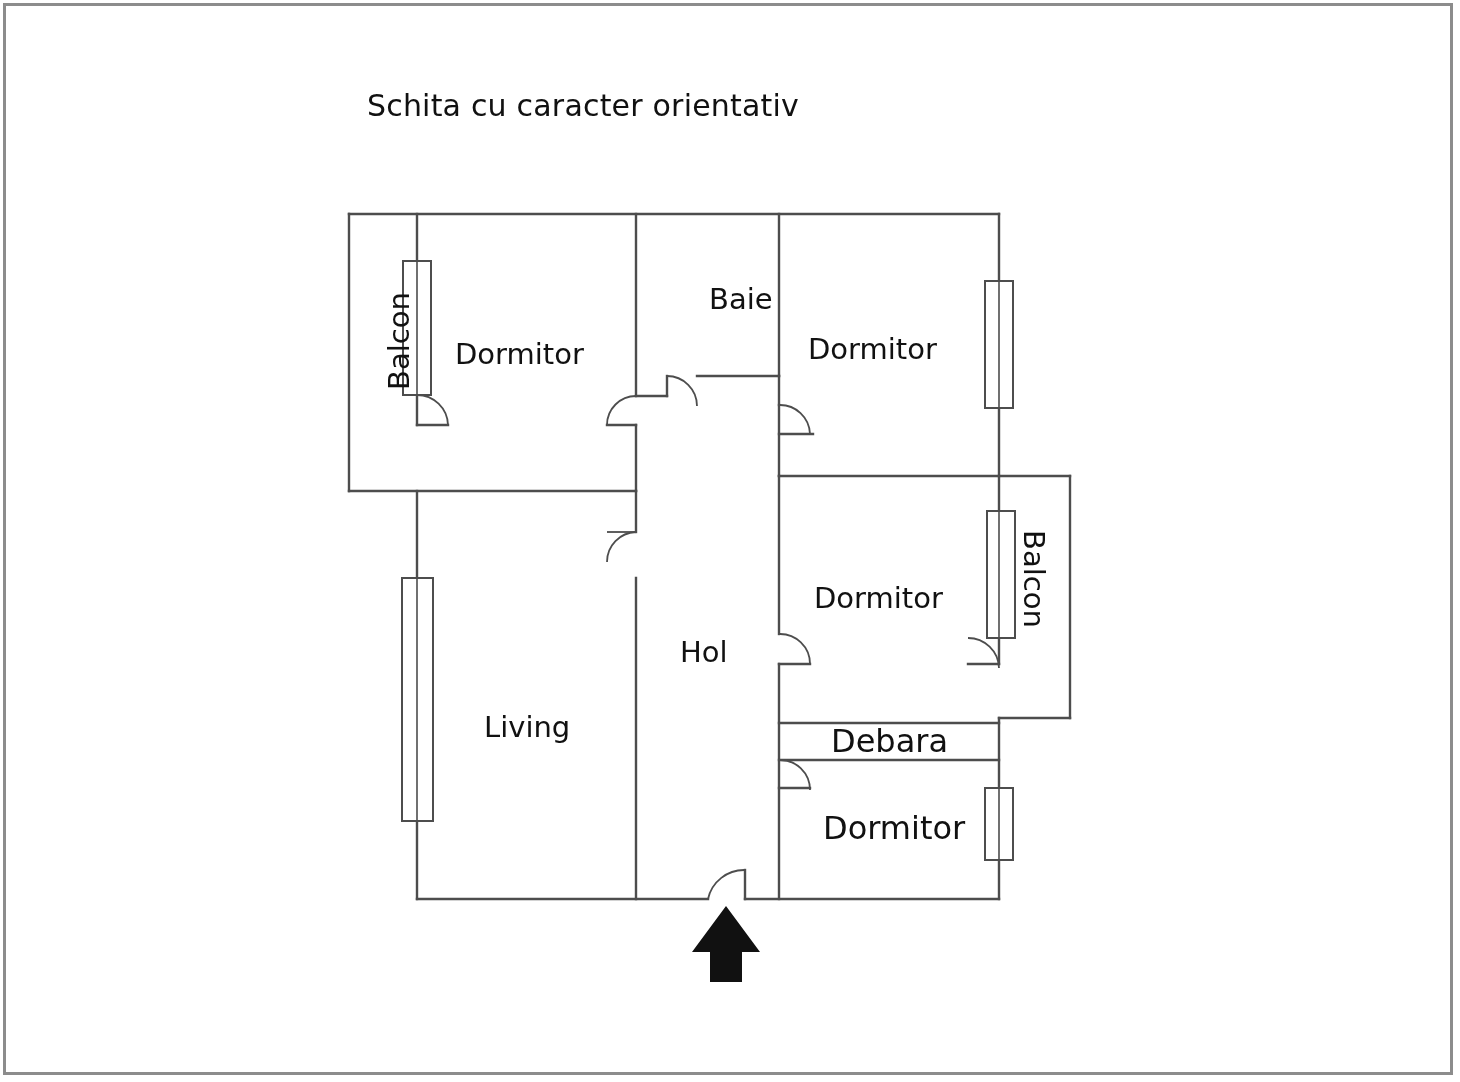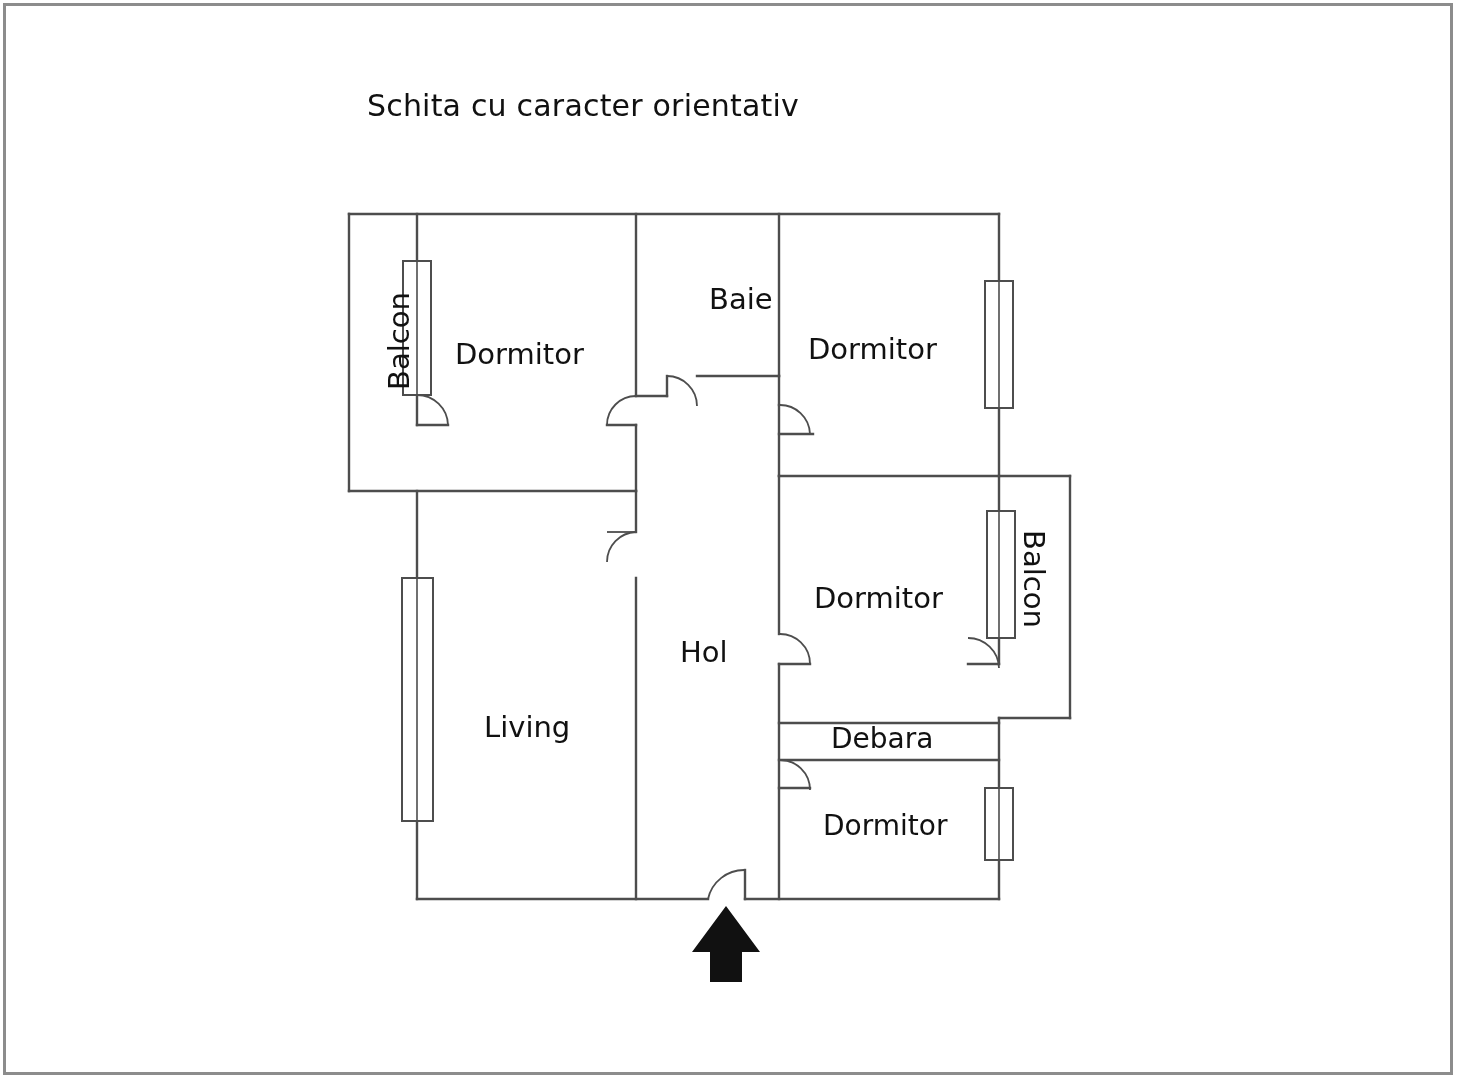--- a/index.html
+++ b/index.html
@@ -47,21 +47,21 @@
     top: 0;
   }
   .room-label {
     position: absolute;
     font-size: 29px;
     color: #111111;
     white-space: nowrap;
     line-height: 1;
   }
   .room-label.small {
-    font-size: 28px;
+    font-size: 32px;
     text-align: center;
   }
   .rot-ccw {
     transform-origin: 0 0;
     transform: rotate(-90deg);
   }
   .rot-cw {
     transform-origin: 0 0;
     transform: rotate(90deg);
   }

